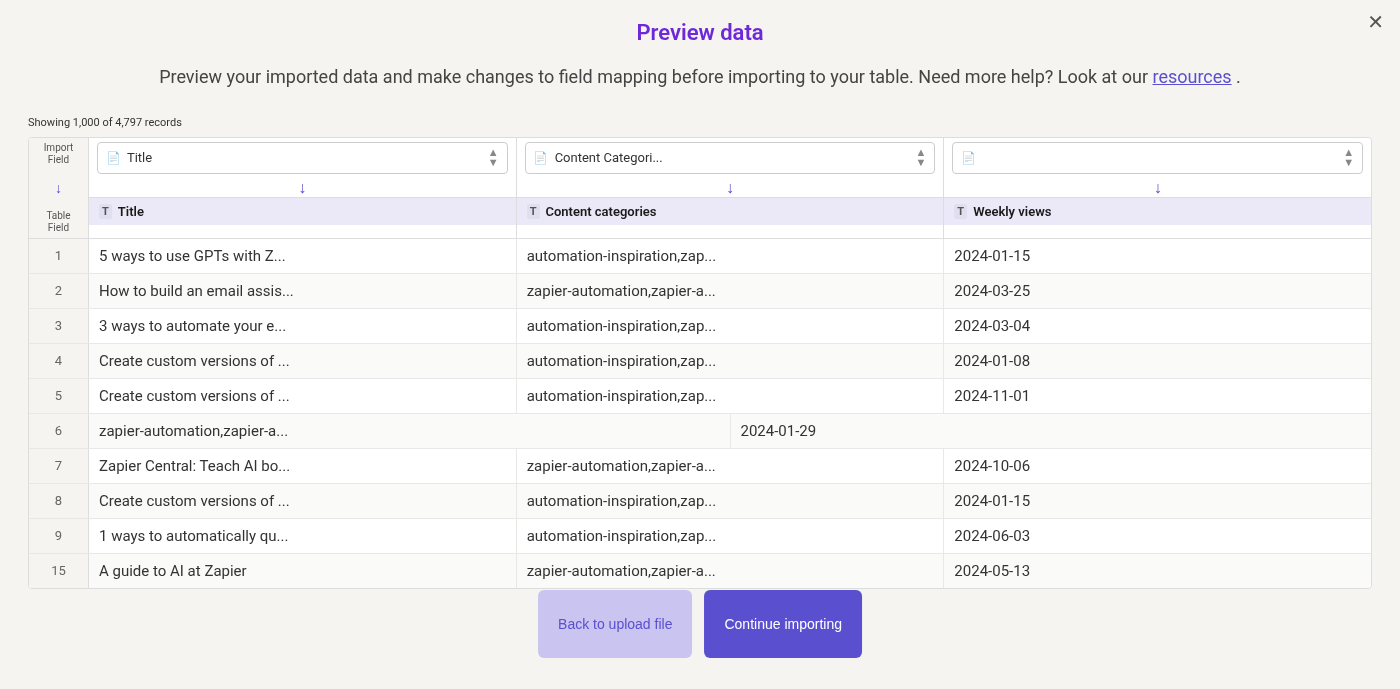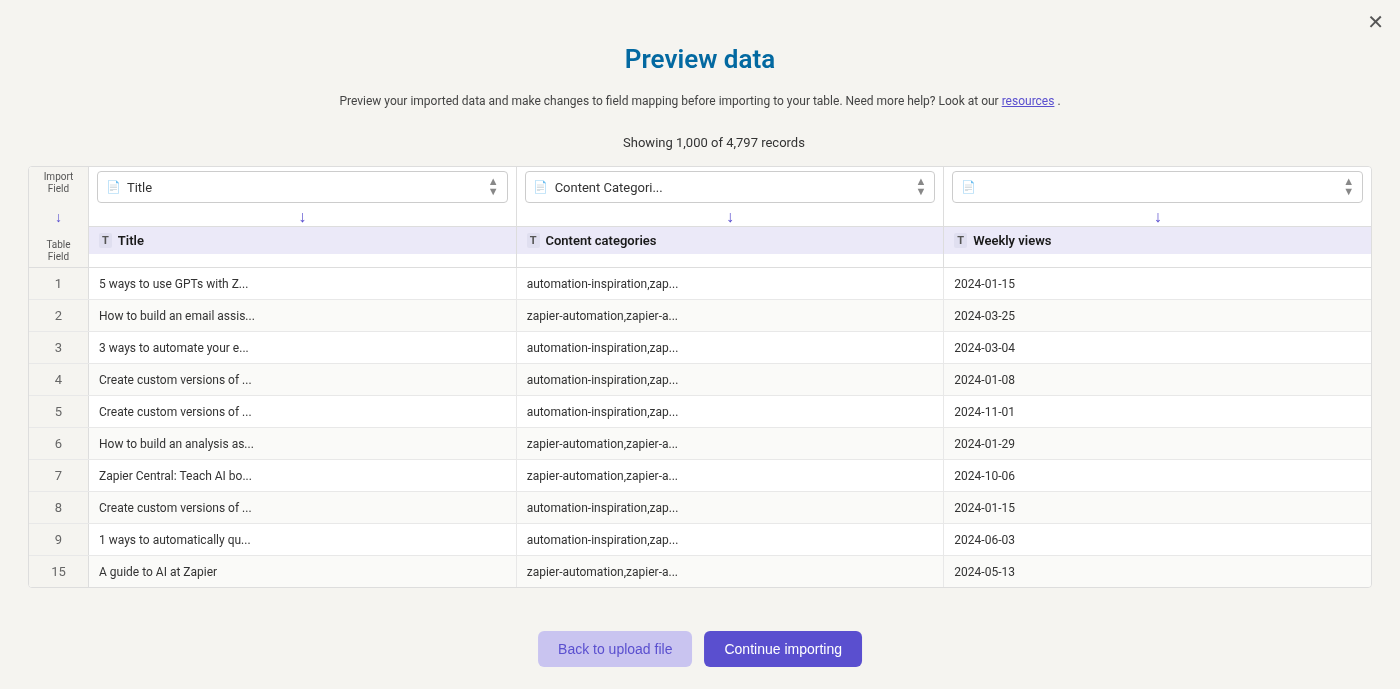--- a/index.html
+++ b/index.html
@@ -24,46 +24,45 @@
       background: none;
       border: none;
       font-size: 20px;
       cursor: pointer;
       color: #555;
       line-height: 1;
     }
 
     .page-title {
       text-align: center;
-      font-size: 26px;
+      font-size: 22px;
       font-weight: 600;
-      color: #0369a1;
-      margin-top: 44px;
+      color: #6d28d9;
+      margin-top: 20px;
       margin-bottom: 18px;
     }
 
     .subtitle {
       text-align: center;
-      font-size: 12px;
+      font-size: 18px;
       color: #444;
       line-height: 1.6;
       margin-bottom: 24px;
     }
 
     .subtitle a {
       color: #5a4fcf;
       text-decoration: underline;
     }
 
     .records-count {
-      font-size: 13px;
+      font-size: 11px;
       color: #333;
       margin-left: 28px;
-      margin-bottom: 16px;
-      text-align: center;
+      margin-bottom: 8px;
     }
 
     .table-container {
       margin: 0 28px;
       border: 1px solid #ddd;
       border-radius: 4px;
       overflow: hidden;
     }
 
     .table-wrapper {
@@ -142,21 +141,21 @@
       background: #f5f4f0;
       border-right: 1px solid #ddd;
       display: flex;
       align-items: center;
       justify-content: center;
     }
 
     .data-cell {
       flex: 1;
       padding: 8px 10px;
-      font-size: 12px;
+      font-size: 15px;
       color: #333;
       border-right: 1px solid #e8e8e8;
       white-space: nowrap;
       overflow: hidden;
       text-overflow: ellipsis;
       display: flex;
       align-items: center;
     }
 
     .data-cell:last-child {
@@ -193,38 +192,38 @@
       margin: 2px 0;
     }
 
     
     .bottom-buttons {
       display: flex;
       justify-content: center;
       gap: 12px;
       margin-top: 16px;
       position: absolute;
-      bottom: 22px;
+      bottom: 31px;
       left: 50%;
       transform: translateX(-50%);
     }
 
     .btn-back {
       padding: 10px 20px;
       background: #c9c4f0;
       color: #5a4fcf;
       border: none;
       border-radius: 6px;
       font-size: 14px;
       font-weight: 500;
       cursor: pointer;
     }
 
     .btn-continue {
-      padding: 10px 20px;
+      padding: 26px 20px;
       background: #5a4fcf;
       color: #fff;
       border: none;
       border-radius: 6px;
       font-size: 14px;
       font-weight: 500;
       cursor: pointer;
     }
 
     .import-row {
@@ -338,21 +337,20 @@
     <div class="data-cell">2024-01-08</div>
   </div>
         <div class="data-row">
     <div class="row-num">5</div>
     <div class="data-cell">Create custom versions of ...</div>
     <div class="data-cell">automation-inspiration,zap...</div>
     <div class="data-cell">2024-11-01</div>
   </div>
         <div class="data-row">
     <div class="row-num">6</div>
-    <div class="data-cell">How to build an analysis as...</div>
     <div class="data-cell">zapier-automation,zapier-a...</div>
     <div class="data-cell">2024-01-29</div>
   </div>
         <div class="data-row">
     <div class="row-num">7</div>
     <div class="data-cell">Zapier Central: Teach AI bo...</div>
     <div class="data-cell">zapier-automation,zapier-a...</div>
     <div class="data-cell">2024-10-06</div>
   </div>
         <div class="data-row">

